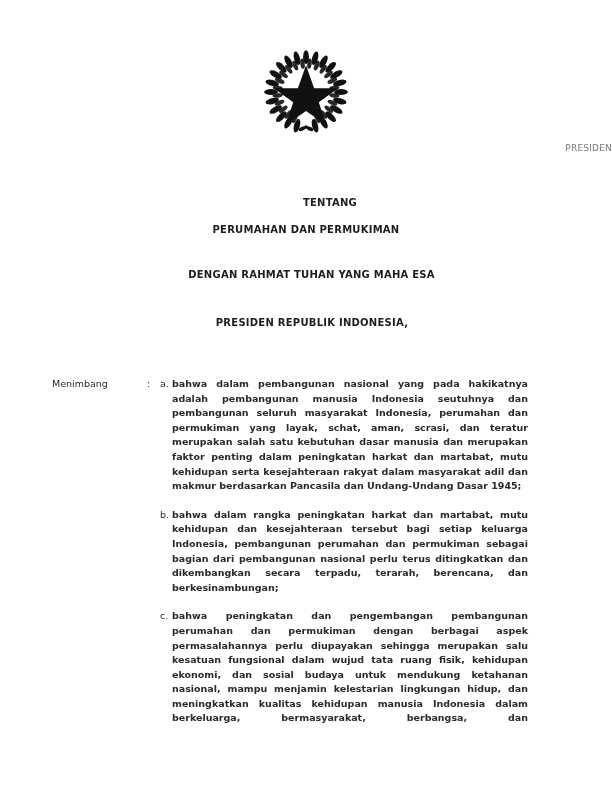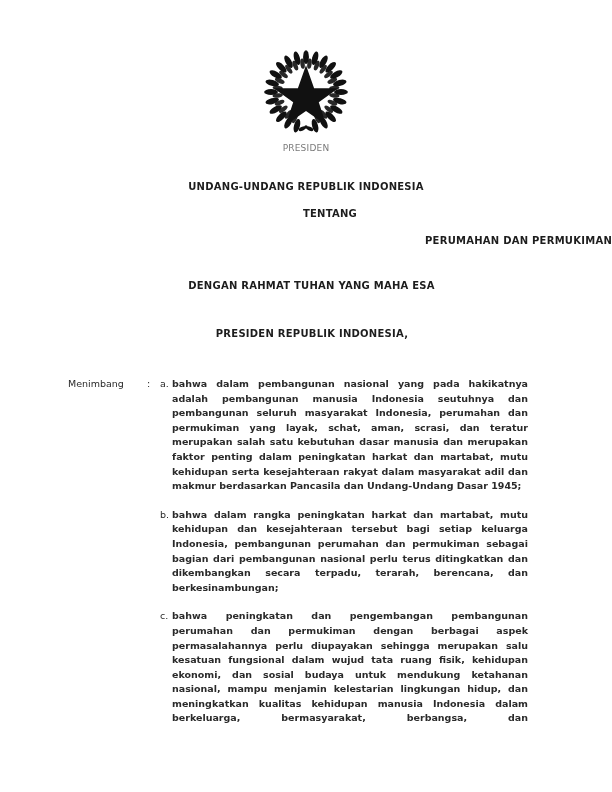--- a/index.html
+++ b/index.html
@@ -16,21 +16,21 @@
     color: #231f20;
     overflow: hidden;
   }
 
   
   .emblem-block {
     position: absolute;
     top: 46px;
     left: 0;
     width: 612px;
-    text-align: center;
+    text-align: right;
   }
   .emblem-svg {
     display: block;
     margin: 0 auto;
     width: 92px;
     height: 92px;
   }
   .emblem-caption {
     margin-top: 4px;
     font-size: 9px;
@@ -49,39 +49,39 @@
     text-align: center;
   }
   .h-line {
     font-size: 10px;
     font-weight: bold;
     letter-spacing: 0.25px;
     color: #1d1d1d;
   }
   .h-gap-1 { margin-top: 17px; }
   .h-gap-2 { margin-top: 16px; margin-left: 48px; }
-  .h-gap-3 { margin-top: 16px; text-align: right; }
+  .h-gap-3 { margin-top: 16px; }
   .h-gap-big { margin-top: 34px; margin-left: 11px; }
   .h-gap-big2 { margin-top: 37px; padding-left: 12px; }
 
   
   .considering {
     position: absolute;
     top: 377px;
     left: 0;
     width: 612px;
   }
   .cons-row {
     position: relative;
     padding-left: 68px;
     padding-right: 84px;
   }
   .cons-label {
     position: absolute;
-    left: 68px;
+    left: 52px;
     top: 0;
     font-size: 9.5px;
     line-height: 14.6px;
     color: #2a2a2a;
     white-space: nowrap;
   }
   .cons-colon {
     position: absolute;
     left: 147px;
     top: 0;
@@ -206,21 +206,20 @@
 
         <path d="M50 21 L58.8 45.8 L85.1 45.8 L63.9 61.2 L72.0 86.0 L50 70.6 L28.0 86.0 L36.1 61.2 L14.9 45.8 L41.2 45.8 Z"></path>
       </g>
     </svg>
     <div class="emblem-caption">
       <div>PRESIDEN</div>
     </div>
   </div>
 
   <div class="headings">
-    <div class="h-line">UNDANG-UNDANG REPUBLIK INDONESIA</div>
     <div class="h-line h-gap-2">TENTANG</div>
     <div class="h-line h-gap-3">PERUMAHAN DAN PERMUKIMAN</div>
     <div class="h-line h-gap-big">DENGAN RAHMAT TUHAN YANG MAHA ESA</div>
     <div class="h-line h-gap-big2">PRESIDEN REPUBLIK INDONESIA,</div>
   </div>
 
   <div class="considering">
     <div class="cons-row">
       <span class="cons-label">Menimbang</span>
       <span class="cons-colon">:</span>

